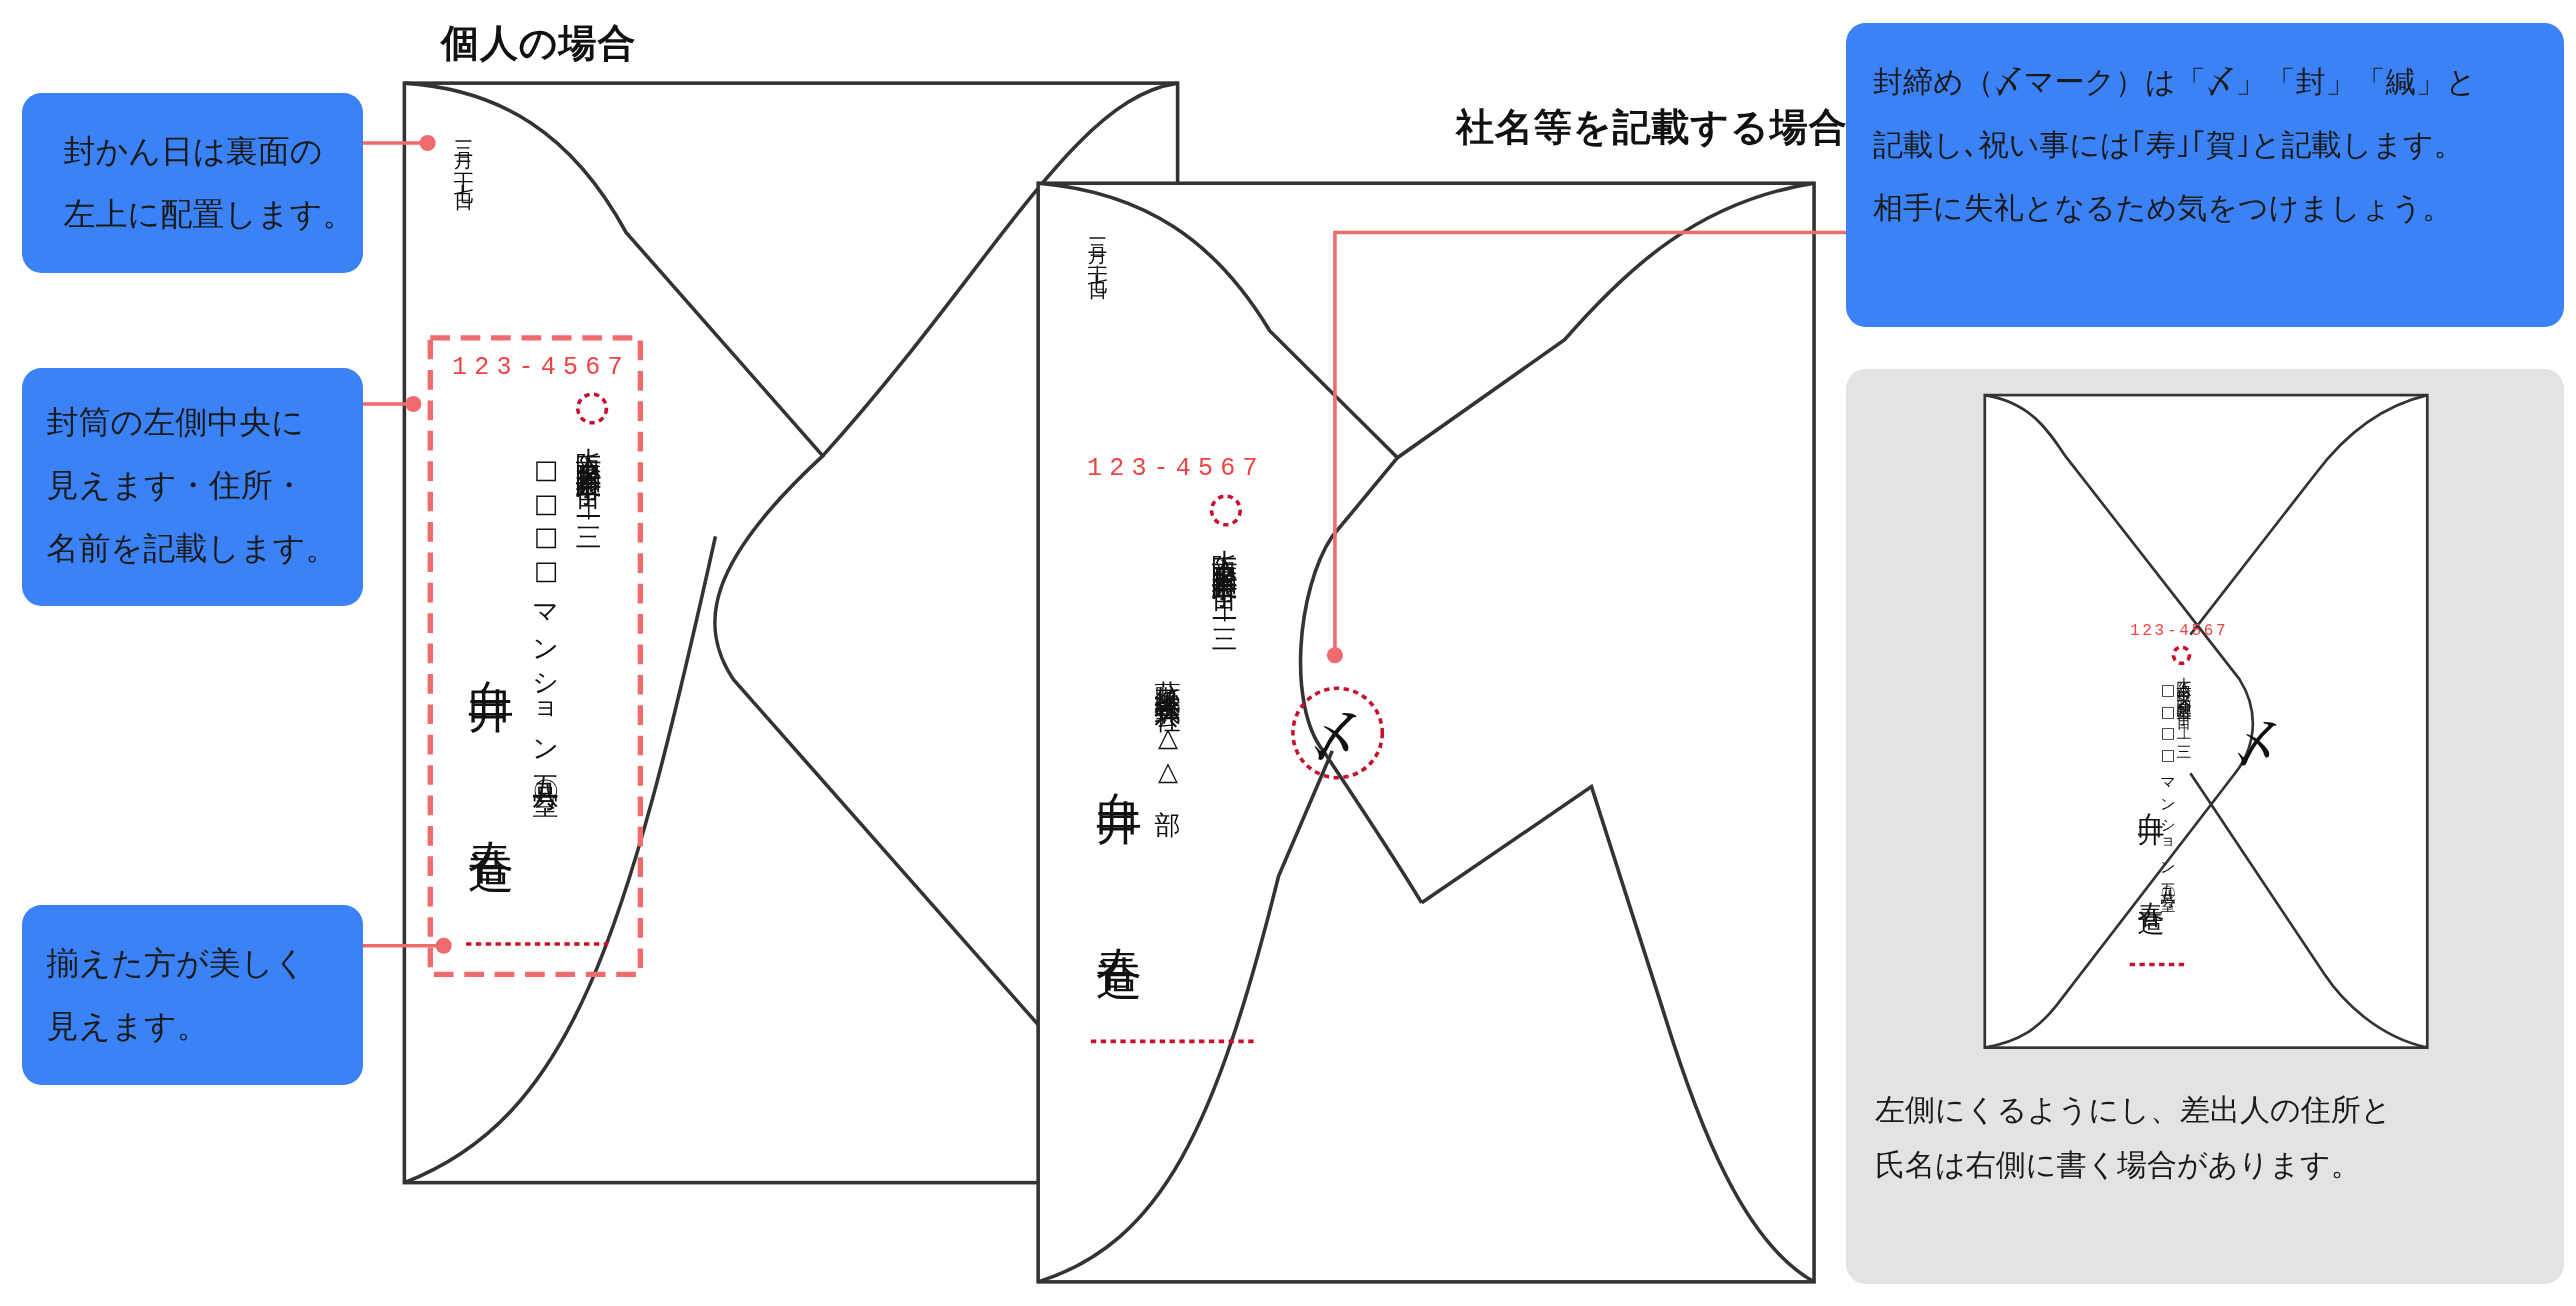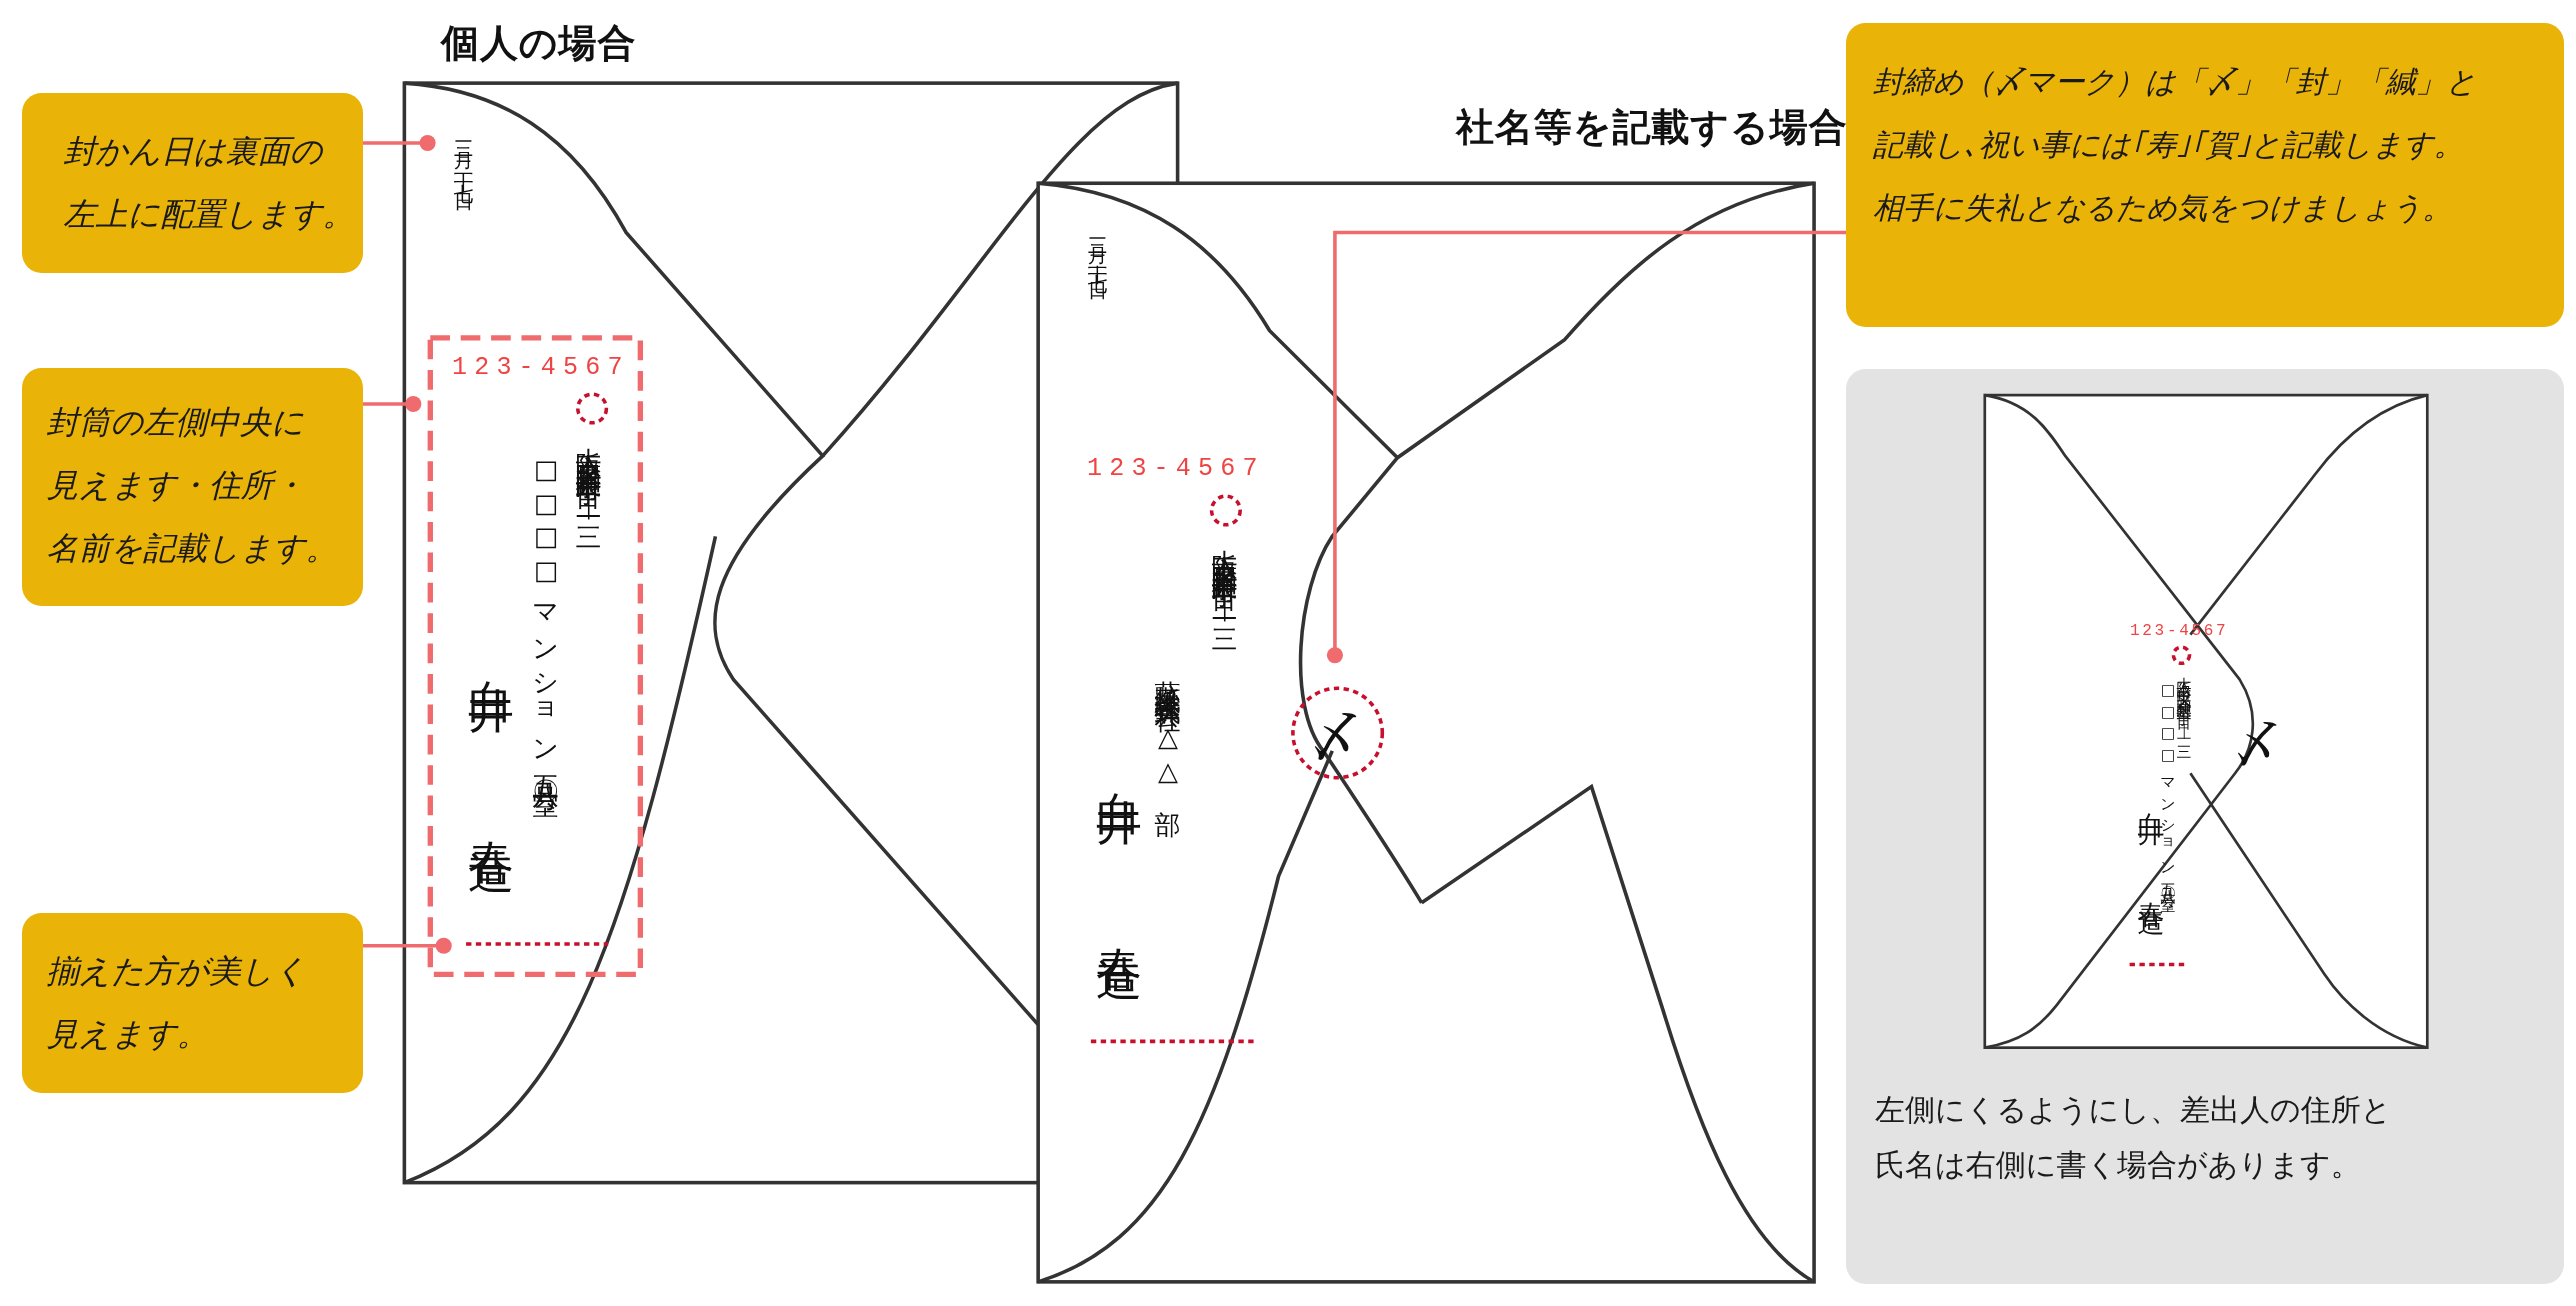--- a/index.html
+++ b/index.html
@@ -1,19 +1,19 @@
 <!DOCTYPE html>
 <html style="font-size:14.3px"><head>
 <meta charset="utf-8">
 <style>
   html,body{margin:0;padding:0;background:#ffffff;}
   body{width:2576px;height:1306px;position:relative;overflow:hidden;font-family:"DejaVu Sans","Liberation Sans",sans-serif;color:#111;}
   .abs{position:absolute;}
   .title{font-weight:bold;font-size:38px;color:#111;white-space:nowrap;letter-spacing:0.9px;margin-left:39px;}
-  .callout{position:absolute;background:#eab308;border-radius:19.7px;box-sizing:border-box;font-size:32px;line-height:63px;color:#1a1a1a;font-style:italic;}
+  .callout{position:absolute;background:#3b82f6;border-radius:19.7px;box-sizing:border-box;font-size:32px;line-height:63px;color:#1a1a1a;}
   .callout .line{display:block;white-space:nowrap;}
   .graybox{position:absolute;background:#e3e3e3;border-radius:19.7px;}
   .vt{writing-mode:vertical-rl;text-orientation:upright;white-space:nowrap;position:absolute;color:#111;}
   .zip{position:absolute;white-space:nowrap;color:#ef4444;letter-spacing:7.2px;font-family:Liberation Mono, monospace;}
   svg{position:absolute;left:0;top:0;}
 </style>
 </head>
 <body>
 
 <div class="abs title" style="left:402px;top:18px;">個人の場合</div>
@@ -80,21 +80,21 @@
 
 <div class="callout" style="left:21.5px;top:93px;width:341px;height:180px;padding:27px 0 0 42px;">
   <span class="line">封かん日は裏面の</span>
   <span class="line">左上に配置します。</span>
 </div>
 <div class="callout" style="left:21.5px;top:368px;width:341px;height:238px;padding:23px 0 0 25px;">
   <span class="line">封筒の左側中央に</span>
   <span class="line">見えます・住所・</span>
   <span class="line">名前を記載します。</span>
 </div>
-<div class="callout" style="left:21.5px;top:905px;width:341px;height:180px;padding:27px 0 0 25px;margin-top:8px;">
+<div class="callout" style="left:21.5px;top:905px;width:341px;height:180px;padding:27px 0 0 25px;">
   <span class="line">揃えた方が美しく</span>
   <span class="line">見えます。</span>
 </div>
 <div class="callout" style="left:1846px;top:23px;width:718px;height:304px;padding:27px 0 0 27px;font-size:30px;">
   <span class="line">封締め（〆マーク）は「〆」「封」「緘」と</span>
   <span class="line">記載し､祝い事には｢寿｣｢賀｣と記載します。</span>
   <span class="line">相手に失礼となるため気をつけましょう。</span>
 </div>
 <div class="abs" style="left:1875px;top:1082px;font-size:30px;line-height:55px;color:#1a1a1a;">
   <span class="line" style="display:block;white-space:nowrap;">左側にくるようにし、差出人の住所と</span>

